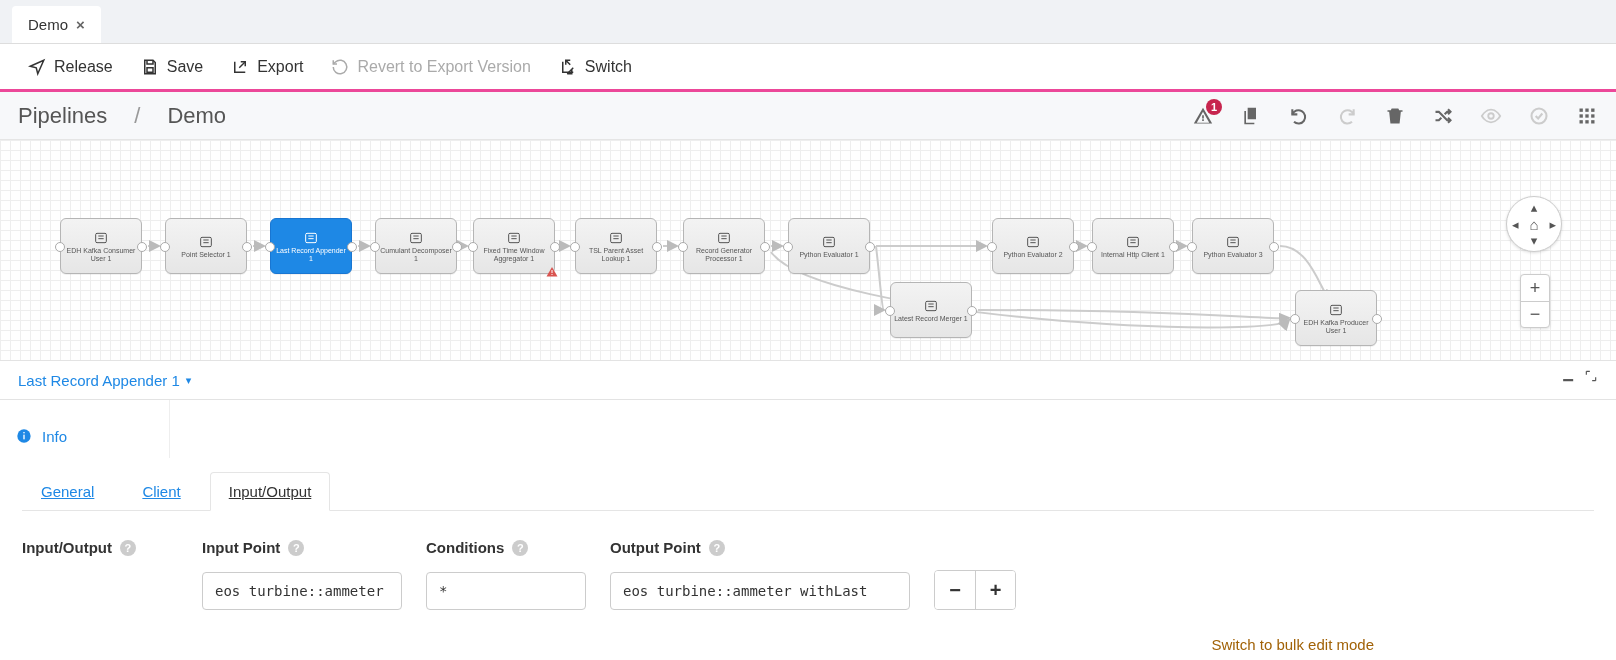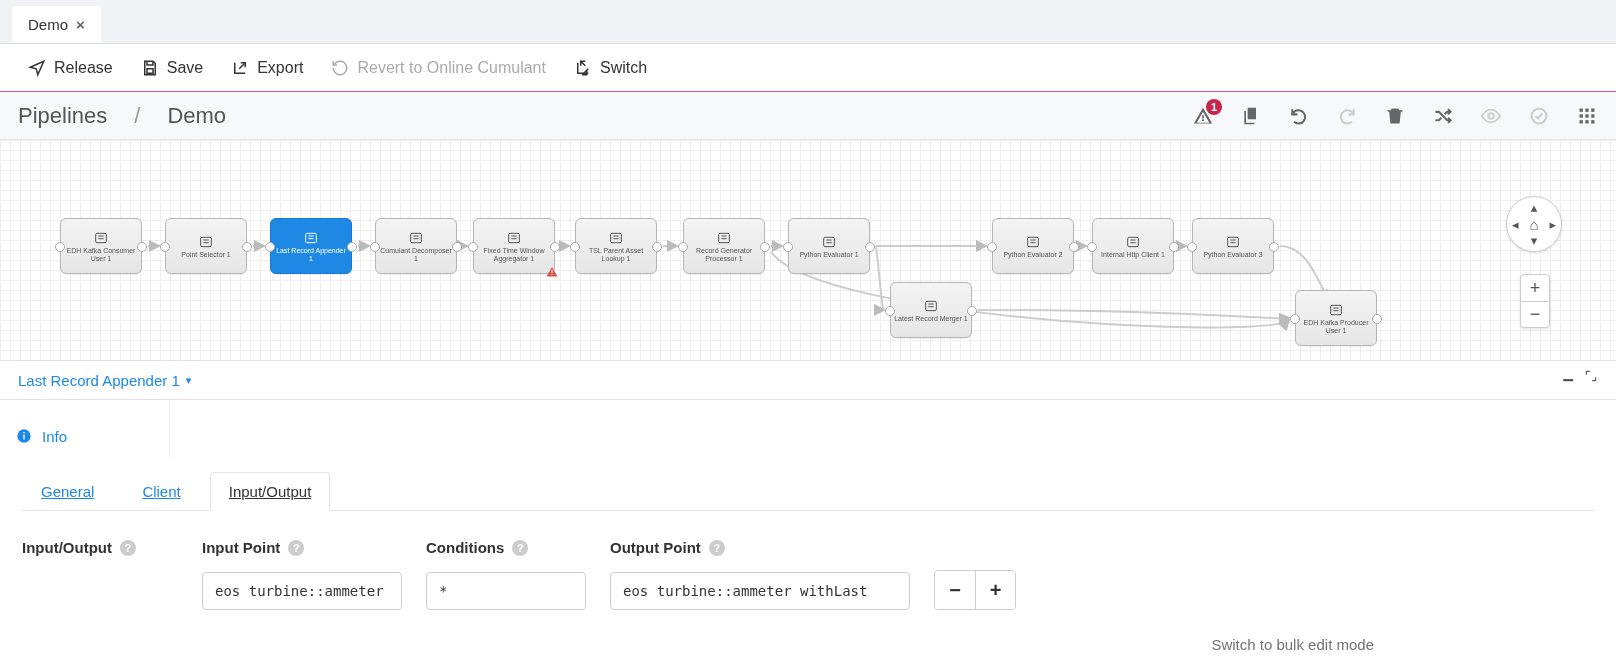--- a/index.html
+++ b/index.html
@@ -4,21 +4,21 @@
 <style>
   * { box-sizing: border-box; margin: 0; padding: 0; }
   body { font-family: "Helvetica Neue", Arial, sans-serif; font-size: 14px; color: #333; background: #fff; width: 1616px; }
   
   
   .tab-bar { background: #f0f2f5; height: 44px; display: flex; align-items: flex-end; padding: 0 12px; border-bottom: 1px solid #ddd; }
   .tab { background: #fff; padding: 10px 16px; border-top-left-radius: 4px; border-top-right-radius: 4px; font-size: 15px; display: flex; align-items: center; gap: 8px; }
   .tab .close { color: #666; cursor: pointer; font-weight: bold; }
 
   
-  .toolbar { height: 48px; display: flex; align-items: center; gap: 28px; padding: 0 28px; background: #fff; border-bottom: 1px solid #ec4899; }
+  .toolbar { height: 48px; display: flex; align-items: center; gap: 28px; padding: 0 28px; background: #fff; border-bottom: 3px solid #ec4899; }
   .toolbar-btn { display:flex; align-items:center; gap:8px; color:#333; font-size:16px; cursor:pointer; }
   .toolbar-btn.disabled { color:#aaa; cursor:default; }
   .toolbar-btn .ico { width:18px; height:18px; display:inline-flex; }
 
   
   .crumb-row { height: 48px; display:flex; align-items:center; justify-content:space-between; padding: 0 18px; background:#f7f8fa; border-bottom:1px solid #e5e5e5; }
   .crumb { font-size: 22px; color:#555; display:flex; gap:27px; align-items:center; }
   .crumb .sep { color:#999; }
   .crumb-icons { display:flex; align-items:center; gap:26px; }
   .crumb-icons .ci { width:22px; height:22px; color:#666; position:relative; cursor:pointer; display:flex; align-items:center; justify-content:center; }
@@ -80,21 +80,21 @@
   .row { display:flex; gap:24px; align-items:flex-end; }
   .row input { height:38px; border:1px solid #ccc; border-radius:4px; padding:0 12px; font-size:14px; font-family: Menlo, Consolas, monospace; color:#333; }
   .row input.in1 { width:200px; }
   .row input.in2 { width:160px; }
   .row input.in3 { width:300px; }
   .btn-pm { display:flex; border:1px solid #ccc; border-radius:4px; overflow:hidden; }
   .btn-pm button { width:40px; height:38px; background:#fff; border:none; font-size:20px; font-weight:bold; color:#333; cursor:pointer; }
   .btn-pm button + button { border-left:1px solid #ccc; }
 
   .bulk-link { text-align:right; margin-top:26px; padding-right: 220px; }
-  .bulk-link a { color:#737373; font-size:15px; cursor:pointer; }
+  .bulk-link a { color:#a16207; font-size:15px; cursor:pointer; }
 
   
   svg { display:block; }
 </style>
 </head>
 <body>
 
 <div class="tab-bar">
   <div class="tab">
     <span>Demo</span>
@@ -131,21 +131,21 @@
     </span>
     <span>Export</span>
   </div>
   <div class="toolbar-btn disabled">
     <span class="ico">
       <svg viewBox="0 0 24 24" width="18" height="18" fill="none" stroke="#aaa" stroke-width="2">
           <path d="M3 12a9 9 0 1 0 3-6.7L3 8"></path>
           <path d="M3 3v5h5"></path>
         </svg>
     </span>
-    <span>Revert to Online Cumulant</span>
+    <span>Revert to Export Version</span>
   </div>
   <div class="toolbar-btn">
     <span class="ico">
       <svg viewBox="0 0 24 24" width="18" height="18" fill="none" stroke="#333" stroke-width="2">
           <path d="M5 5v14h14"></path>
           <path d="M19 13l-8 8"></path>
           <path d="M11 21v-6h6" transform="rotate(180 14 18)"></path>
           <path d="M9 3l6 6M15 3H9v6"></path>
         </svg>
     </span>

